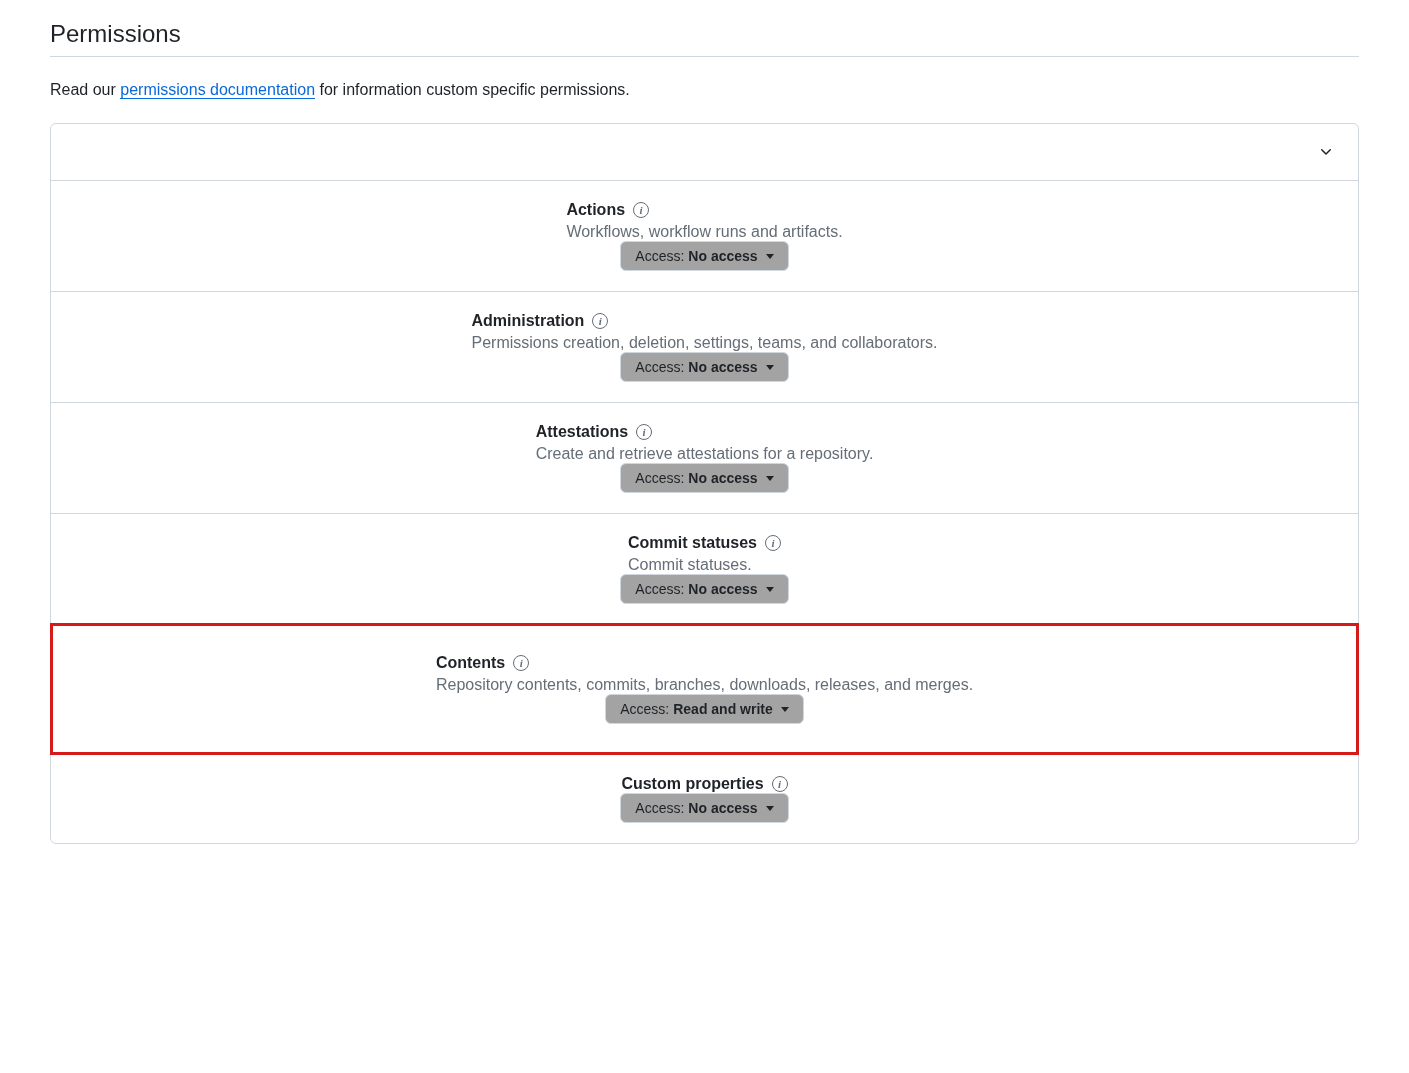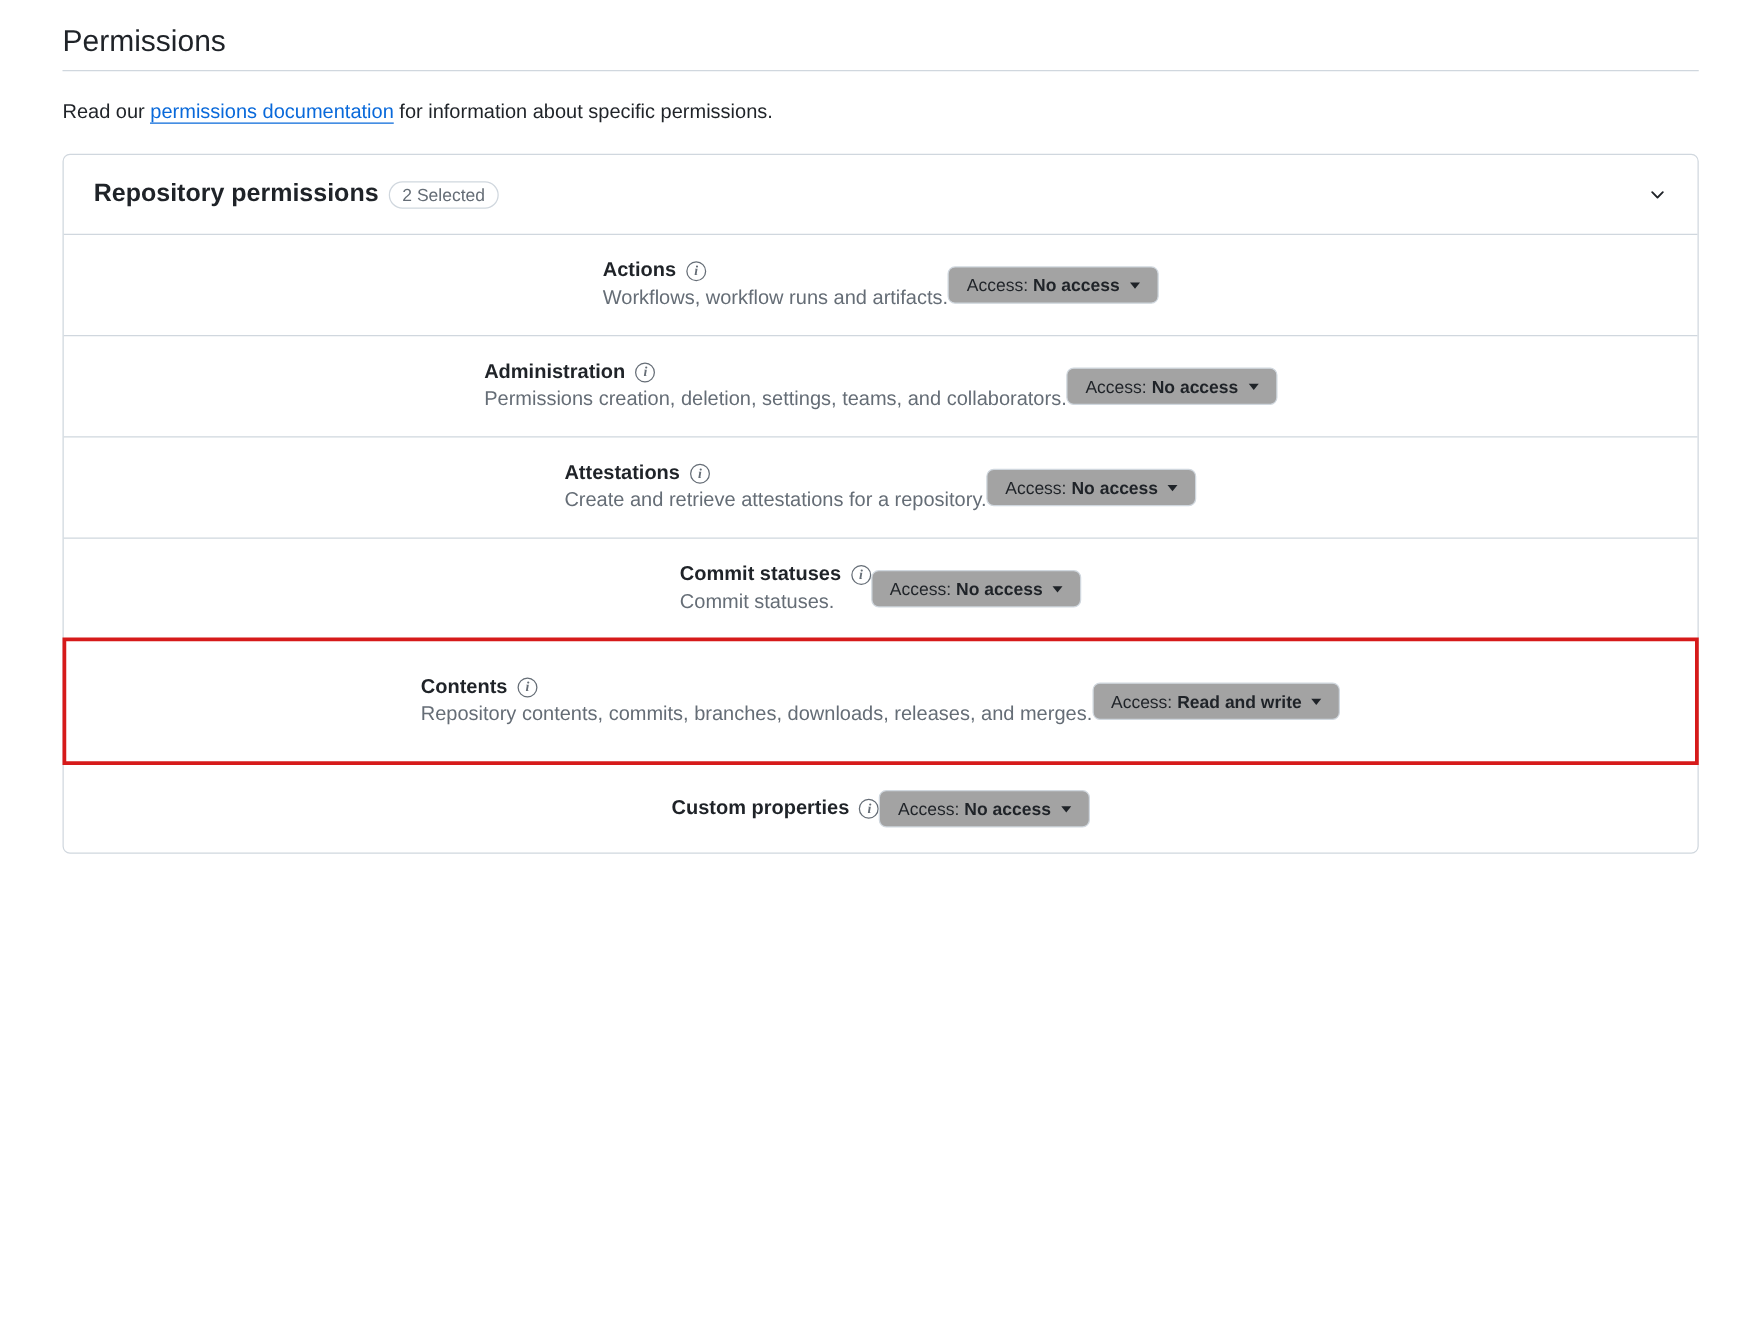--- a/index.html
+++ b/index.html
@@ -68,24 +68,25 @@
       font-size: 16px;
       color: #656d76;
     }
     .chevron-icon {
       width: 16px;
       height: 16px;
       fill: #1f2328;
     }
     .perm-row {
       display: flex;
-      justify-content: center;
+      justify-content: space-between;
       align-items: center;
       padding: 20px 24px;
       border-top: 1px solid #d0d7de;
+      flex-direction: column;
     }
     .perm-row.highlighted {
       border: 3px solid #d61a1a;
       margin: -1px;
       padding: 28px 24px;
       position: relative;
       z-index: 1;
     }
     .perm-info {
       display: flex;
@@ -148,30 +149,26 @@
       border-top: 5px solid #1f2328;
       margin-left: 4px;
     }
   </style>
 </head>
 <body>
 
 <h2 class="page-title">Permissions</h2>
 
 <p class="intro-text">
-  <span>Read our </span><a href="#">permissions documentation</a><span> for information about specific permissions.</span>
+  <span>Read our </span><a href="#">permissions documentation</a><span> for information custom specific permissions.</span>
 </p>
 
 <div class="panel">
   <div class="panel-header">
     <div class="panel-header-left">
-      <div class="panel-header-title-row">
-        <span class="panel-header-title">Repository permissions</span>
-        <span class="badge">2 Selected</span>
-      </div>
     </div>
     <svg class="chevron-icon" viewBox="0 0 16 16">
         <path d="M12.78 5.22a.749.749 0 0 1 0 1.06l-4.25 4.25a.749.749 0 0 1-1.06 0L3.22 6.28a.749.749 0 1 1 1.06-1.06L8 8.94l3.72-3.72a.749.749 0 0 1 1.06 0Z"></path>
       </svg>
   </div>
 
   <div id="perm-rows">
       <div class="perm-row">
         <div class="perm-info">
           <div class="perm-title-row">

